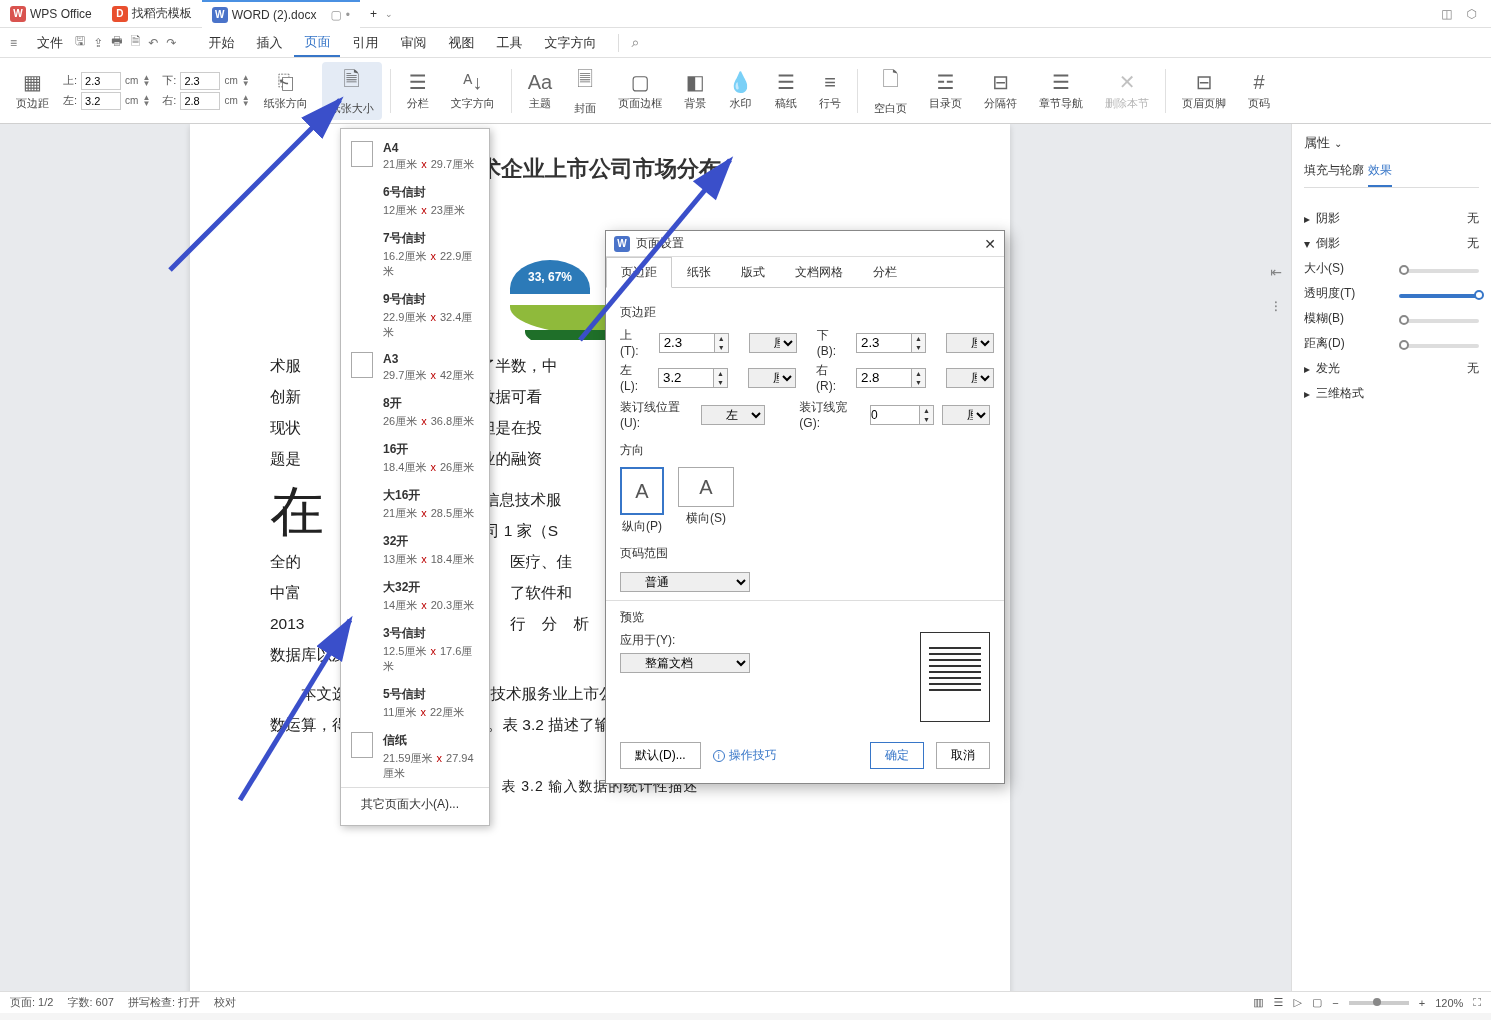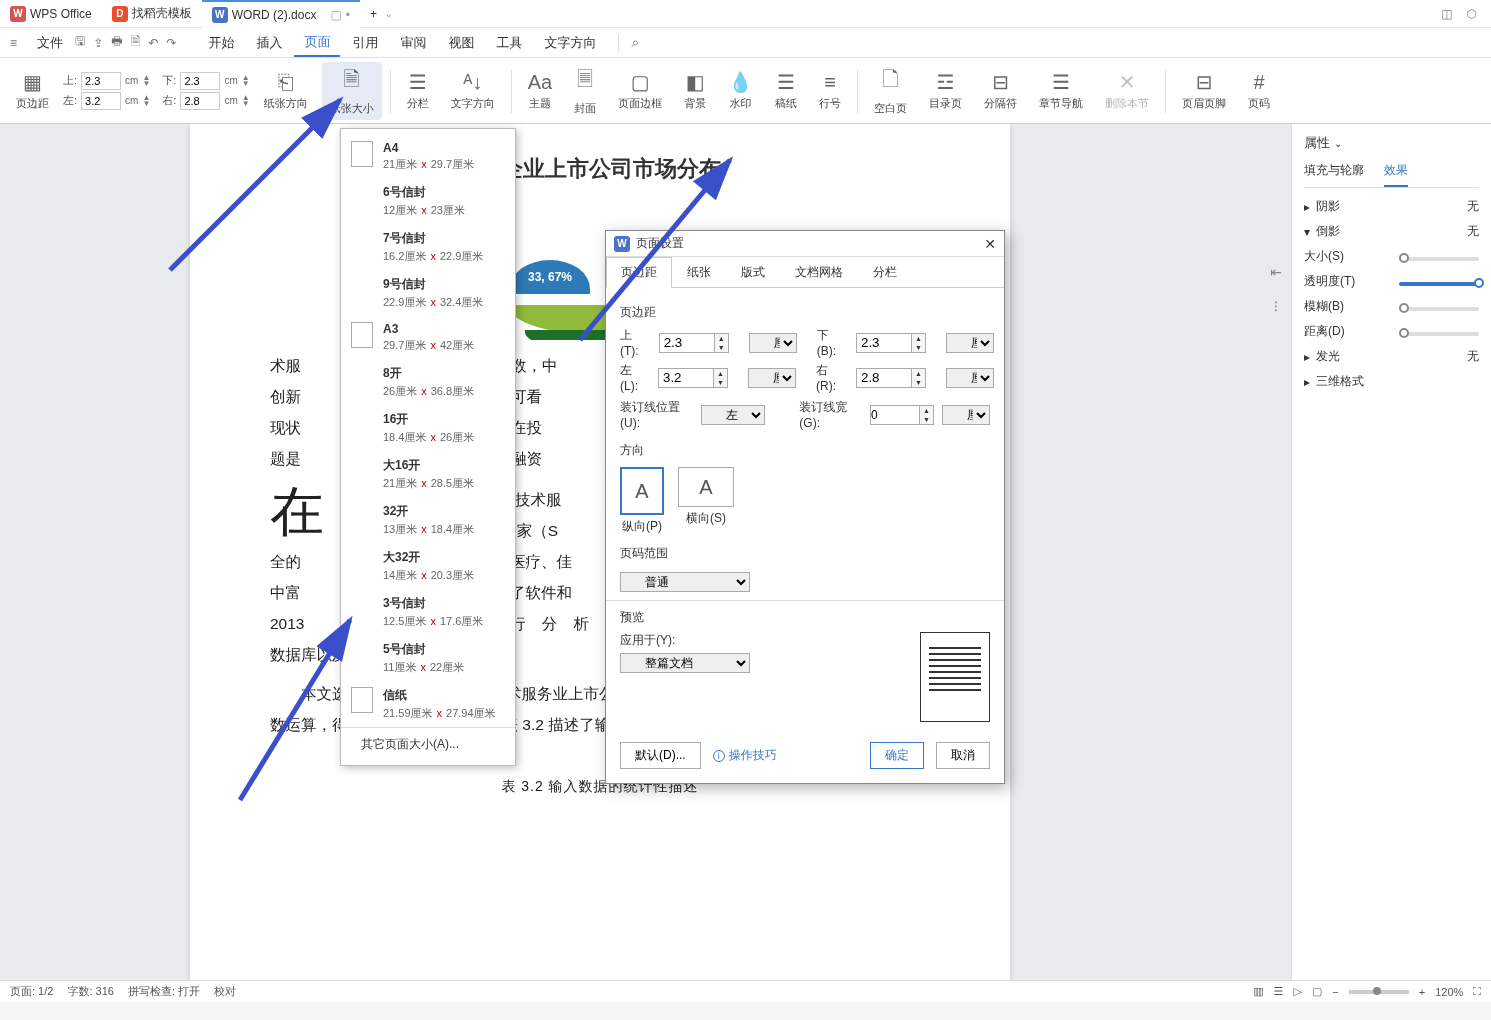--- a/index.html
+++ b/index.html
@@ -43,21 +43,21 @@
 .page h2 { text-align:center; font-size:22px; font-weight:bold; margin-bottom:16px; }
 .body-text { font-size:15.5px; line-height:2; color:#222; }
 .big-char { font-size:54px; display:inline-block; vertical-align:top; line-height:1; }
 .caption { text-align:center; font-size:14px; margin-top:12px; letter-spacing:1px; }
 
 
 .pie-area { position:relative; height:140px; width:420px; margin:0 auto 10px; overflow:hidden; }
 .pie-frag { position:absolute; }
 
 
-.paper-dropdown { position:absolute; left:340px; top:128px; width:176px; background:#fff; border:1px solid #bbb; box-shadow:2px 2px 8px rgba(0,0,0,0.25); z-index:50; padding:6px 0; }
+.paper-dropdown { position:absolute; left:340px; top:128px; width:150px; background:#fff; border:1px solid #bbb; box-shadow:2px 2px 8px rgba(0,0,0,0.25); z-index:50; padding:6px 0; }
 .paper-item { padding:6px 12px 6px 42px; position:relative; cursor:pointer; }
 .paper-item .p-title { font-size:12px; font-weight:bold; color:#333; }
 .paper-item .p-dim { font-size:11px; color:#666; margin-top:2px; }
 .paper-item .p-dim .x { color:#b00; margin:0 4px; }
 .paper-item .doc-ic { position:absolute; left:10px; top:6px; width:22px; height:26px; border:1px solid #aaa; background:#fff; }
 .paper-footer { border-top:1px solid #ddd; padding:8px 12px 6px 20px; font-size:12px; cursor:pointer; }
 
 
 .dialog { position:absolute; left:605px; top:230px; width:400px; background:#fff; border:1px solid #888; box-shadow:4px 4px 14px rgba(0,0,0,0.3); z-index:60; font-size:12px; }
 .dlg-title { height:26px; display:flex; align-items:center; padding:0 8px; border-bottom:1px solid #ddd; gap:6px; }
@@ -85,36 +85,36 @@
 .dlg-footer { display:flex; align-items:center; gap:12px; padding:10px 14px 14px; }
 .dlg-footer .btn { border:1px solid #aaa; padding:4px 14px; background:#fff; cursor:pointer; font-size:12px; }
 .dlg-footer .btn.primary { border-color:#3776c8; color:#3776c8; }
 .dlg-footer .tip { color:#3776c8; font-size:12px; display:flex; align-items:center; gap:4px; }
 .dlg-footer .spacer { flex:1; }
 .divider-line { border:none; border-top:1px solid #ddd; margin:8px -14px; }
 
 
 .props { position:absolute; right:0; top:124px; width:200px; bottom:22px; background:#fff; border-left:1px solid #ddd; padding:10px 12px; font-size:12px; overflow:hidden; }
 .props h3 { font-size:13px; font-weight:normal; margin-bottom:10px; display:flex; align-items:center; gap:4px; }
-.props-tabs { display:flex; gap:20px; border-bottom:1px solid #ddd; margin-bottom:10px; font-size:12px; }
+.props-tabs { display:flex; gap:4px; border-bottom:1px solid #ddd; margin-bottom:22px; font-size:12px; }
 .props-tabs span { padding-bottom:6px; cursor:pointer; }
 .props-tabs span.active { color:#3776c8; border-bottom:2px solid #3776c8; }
 .prop-row { display:flex; align-items:center; justify-content:space-between; margin:8px 0; font-size:12px; }
 .prop-section { margin:8px 0; }
 .prop-section .sec-head { display:flex; align-items:center; gap:6px; font-size:12px; cursor:pointer; }
 .slider { height:4px; background:#ddd; border-radius:2px; position:relative; margin:6px 0 2px; }
 .slider .thumb { position:absolute; width:10px; height:10px; border-radius:50%; background:#fff; border:2px solid #888; top:-4px; }
 .slider.blue .thumb { border-color:#3776c8; left:100%; transform:translateX(-50%);}
 .slider.blue { background:linear-gradient(90deg,#3776c8,#3776c8); }
 
 
 .arrow { position:absolute; z-index:100; pointer-events:none; }
 
 
-.statusbar { position:absolute; bottom:18px; left:0; right:0; height:22px; background:#fff; border-top:1px solid #ddd; display:flex; align-items:center; padding:0 10px; font-size:11px; color:#555; gap:14px; }
+.statusbar { position:absolute; bottom:7px; left:0; right:0; height:22px; background:#fff; border-top:1px solid #ddd; display:flex; align-items:center; padding:0 10px; font-size:11px; color:#555; gap:14px; }
 .statusbar .right { margin-left:auto; display:flex; gap:10px; align-items:center; }
 
 
 .strip { position:absolute; right:206px; top:140px; width:18px; display:flex; flex-direction:column; gap:16px; align-items:center; opacity:.55; font-size:14px; }
 </style>
 </head>
 <body>
 
 <div class="titlebar">
   <div class="tab">
@@ -592,21 +592,21 @@
   <defs>
       <marker id="ah3" markerWidth="10" markerHeight="10" refX="8" refY="3" orient="auto">
         <path d="M0,0 L9,3 L0,6 Z" fill="#3a4fca"></path>
       </marker>
     </defs>
   <line x1="10" y1="190" x2="120" y2="10" stroke="#3a4fca" stroke-width="5" marker-end="url(#ah3)"></line>
 </svg>
 
 <div class="statusbar">
   <span>页面: 1/2</span>
-  <span>字数: 316</span>
+  <span>字数: 607</span>
   <span>拼写检查: 打开</span>
   <span>校对</span>
   <div class="right">
     <span>▥</span>
     <span>☰</span>
     <span>▷</span>
     <span>▢</span>
     <span>−</span>
     <span style="width:60px;height:4px;background:#ccc;display:inline-block;position:relative;">
         <span style="position:absolute;left:40%;top:-3px;width:8px;height:8px;background:#888;border-radius:50%;"></span>

